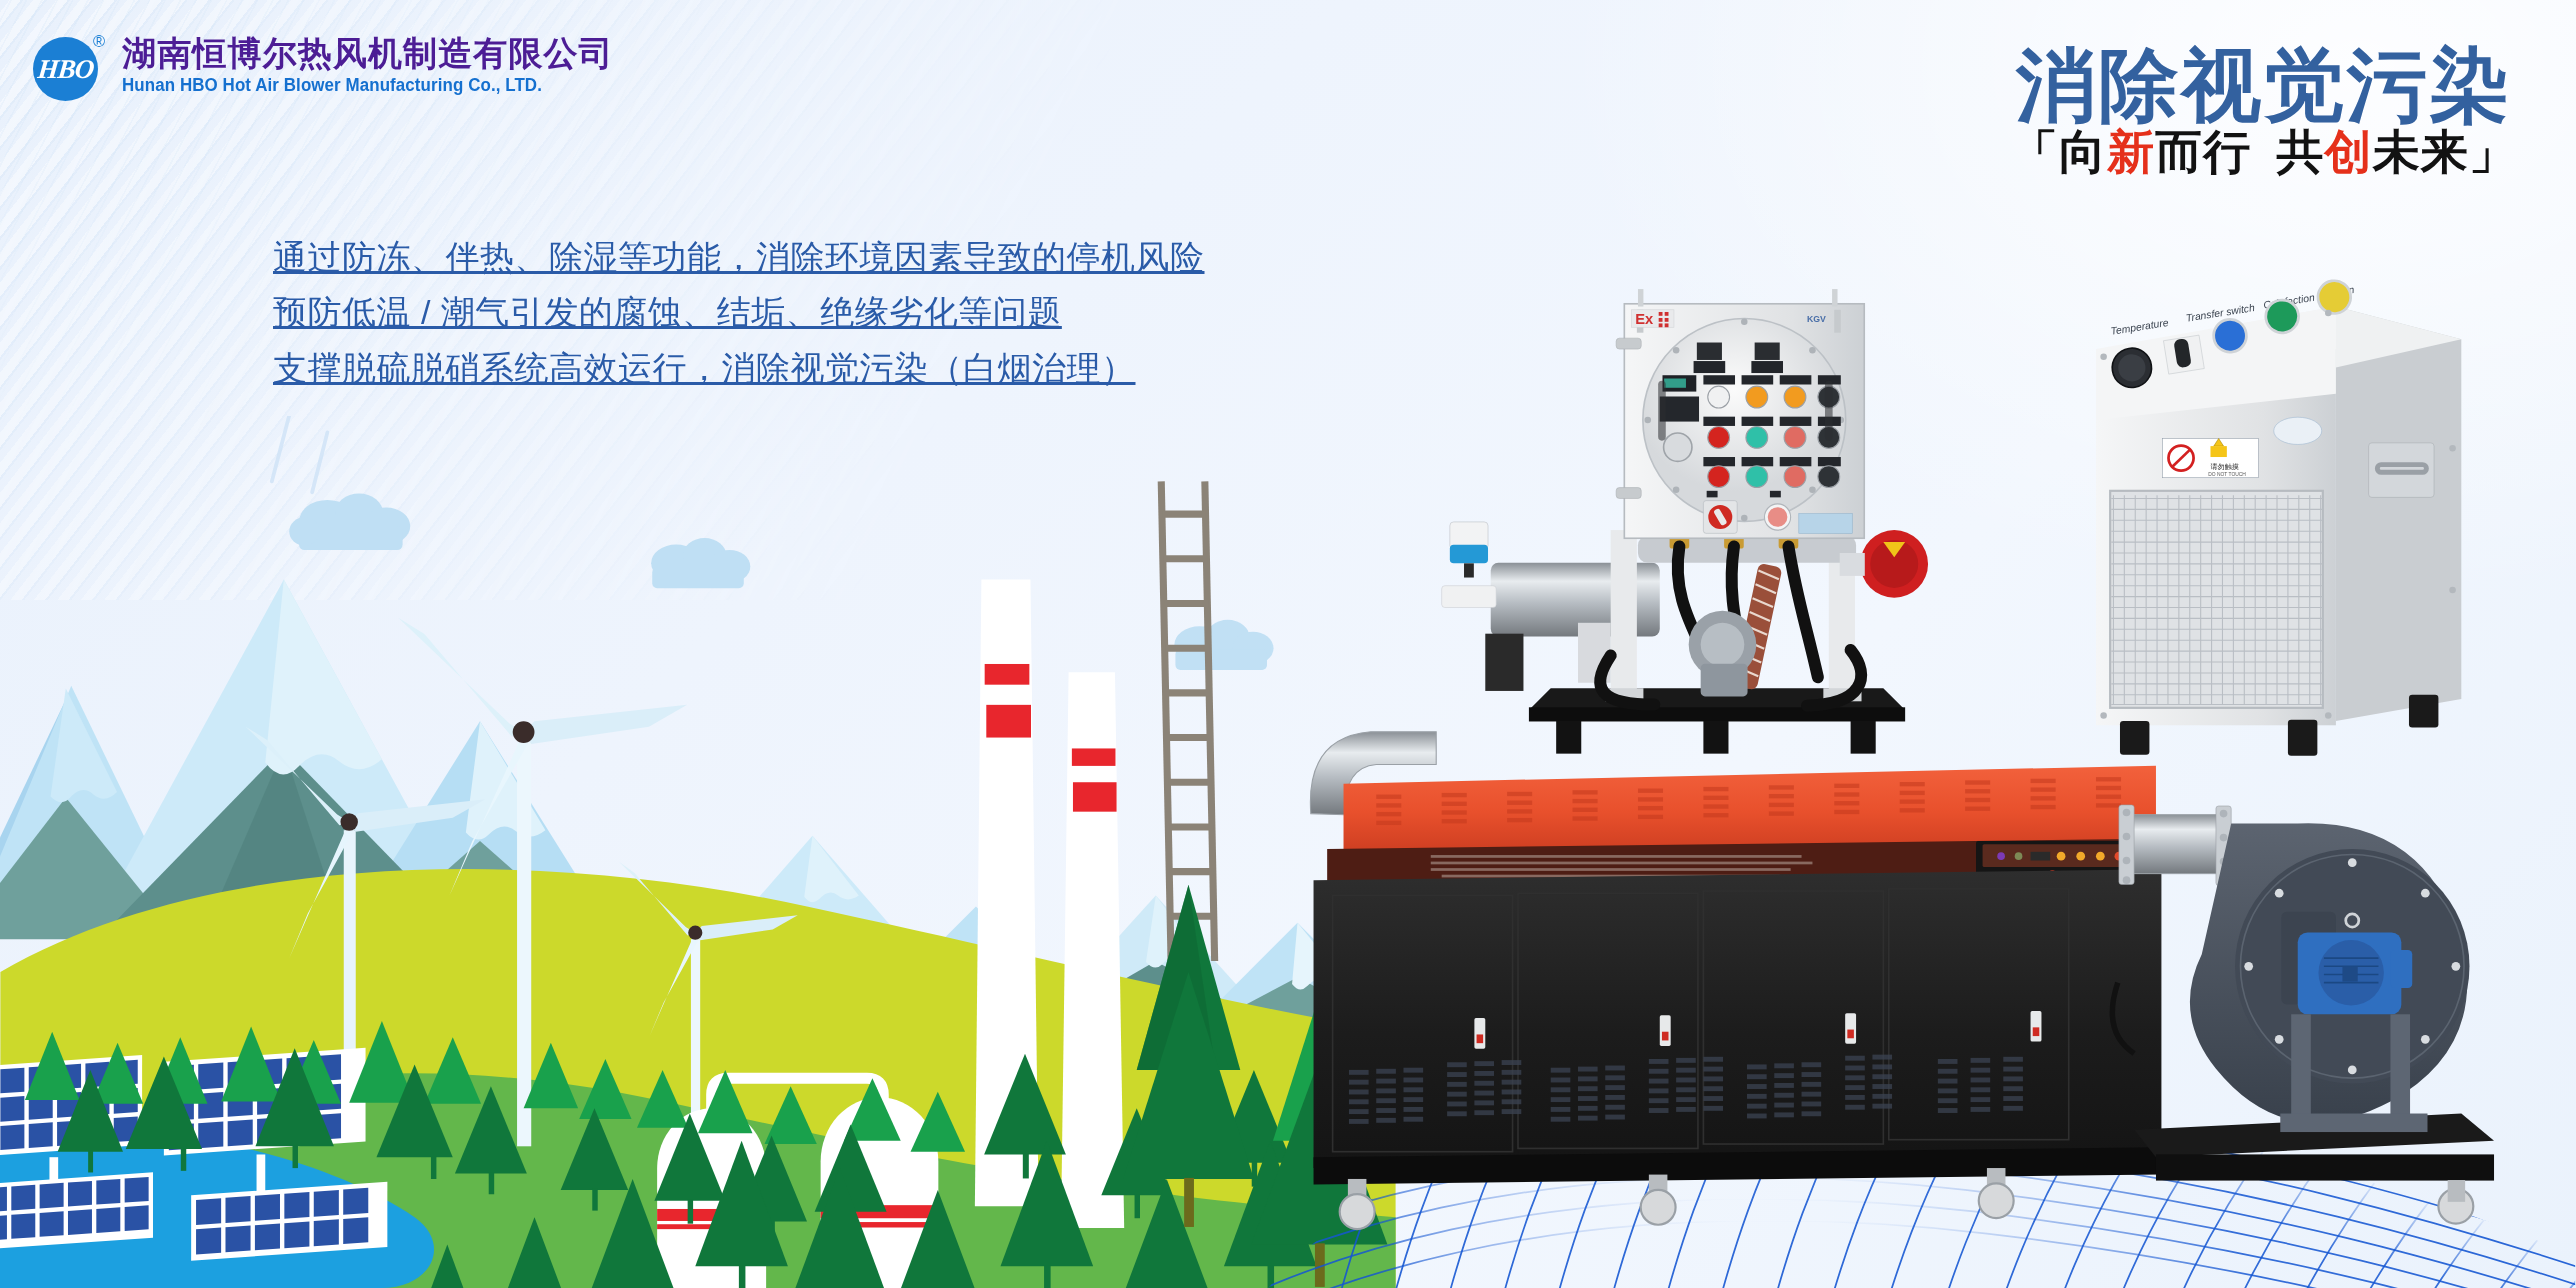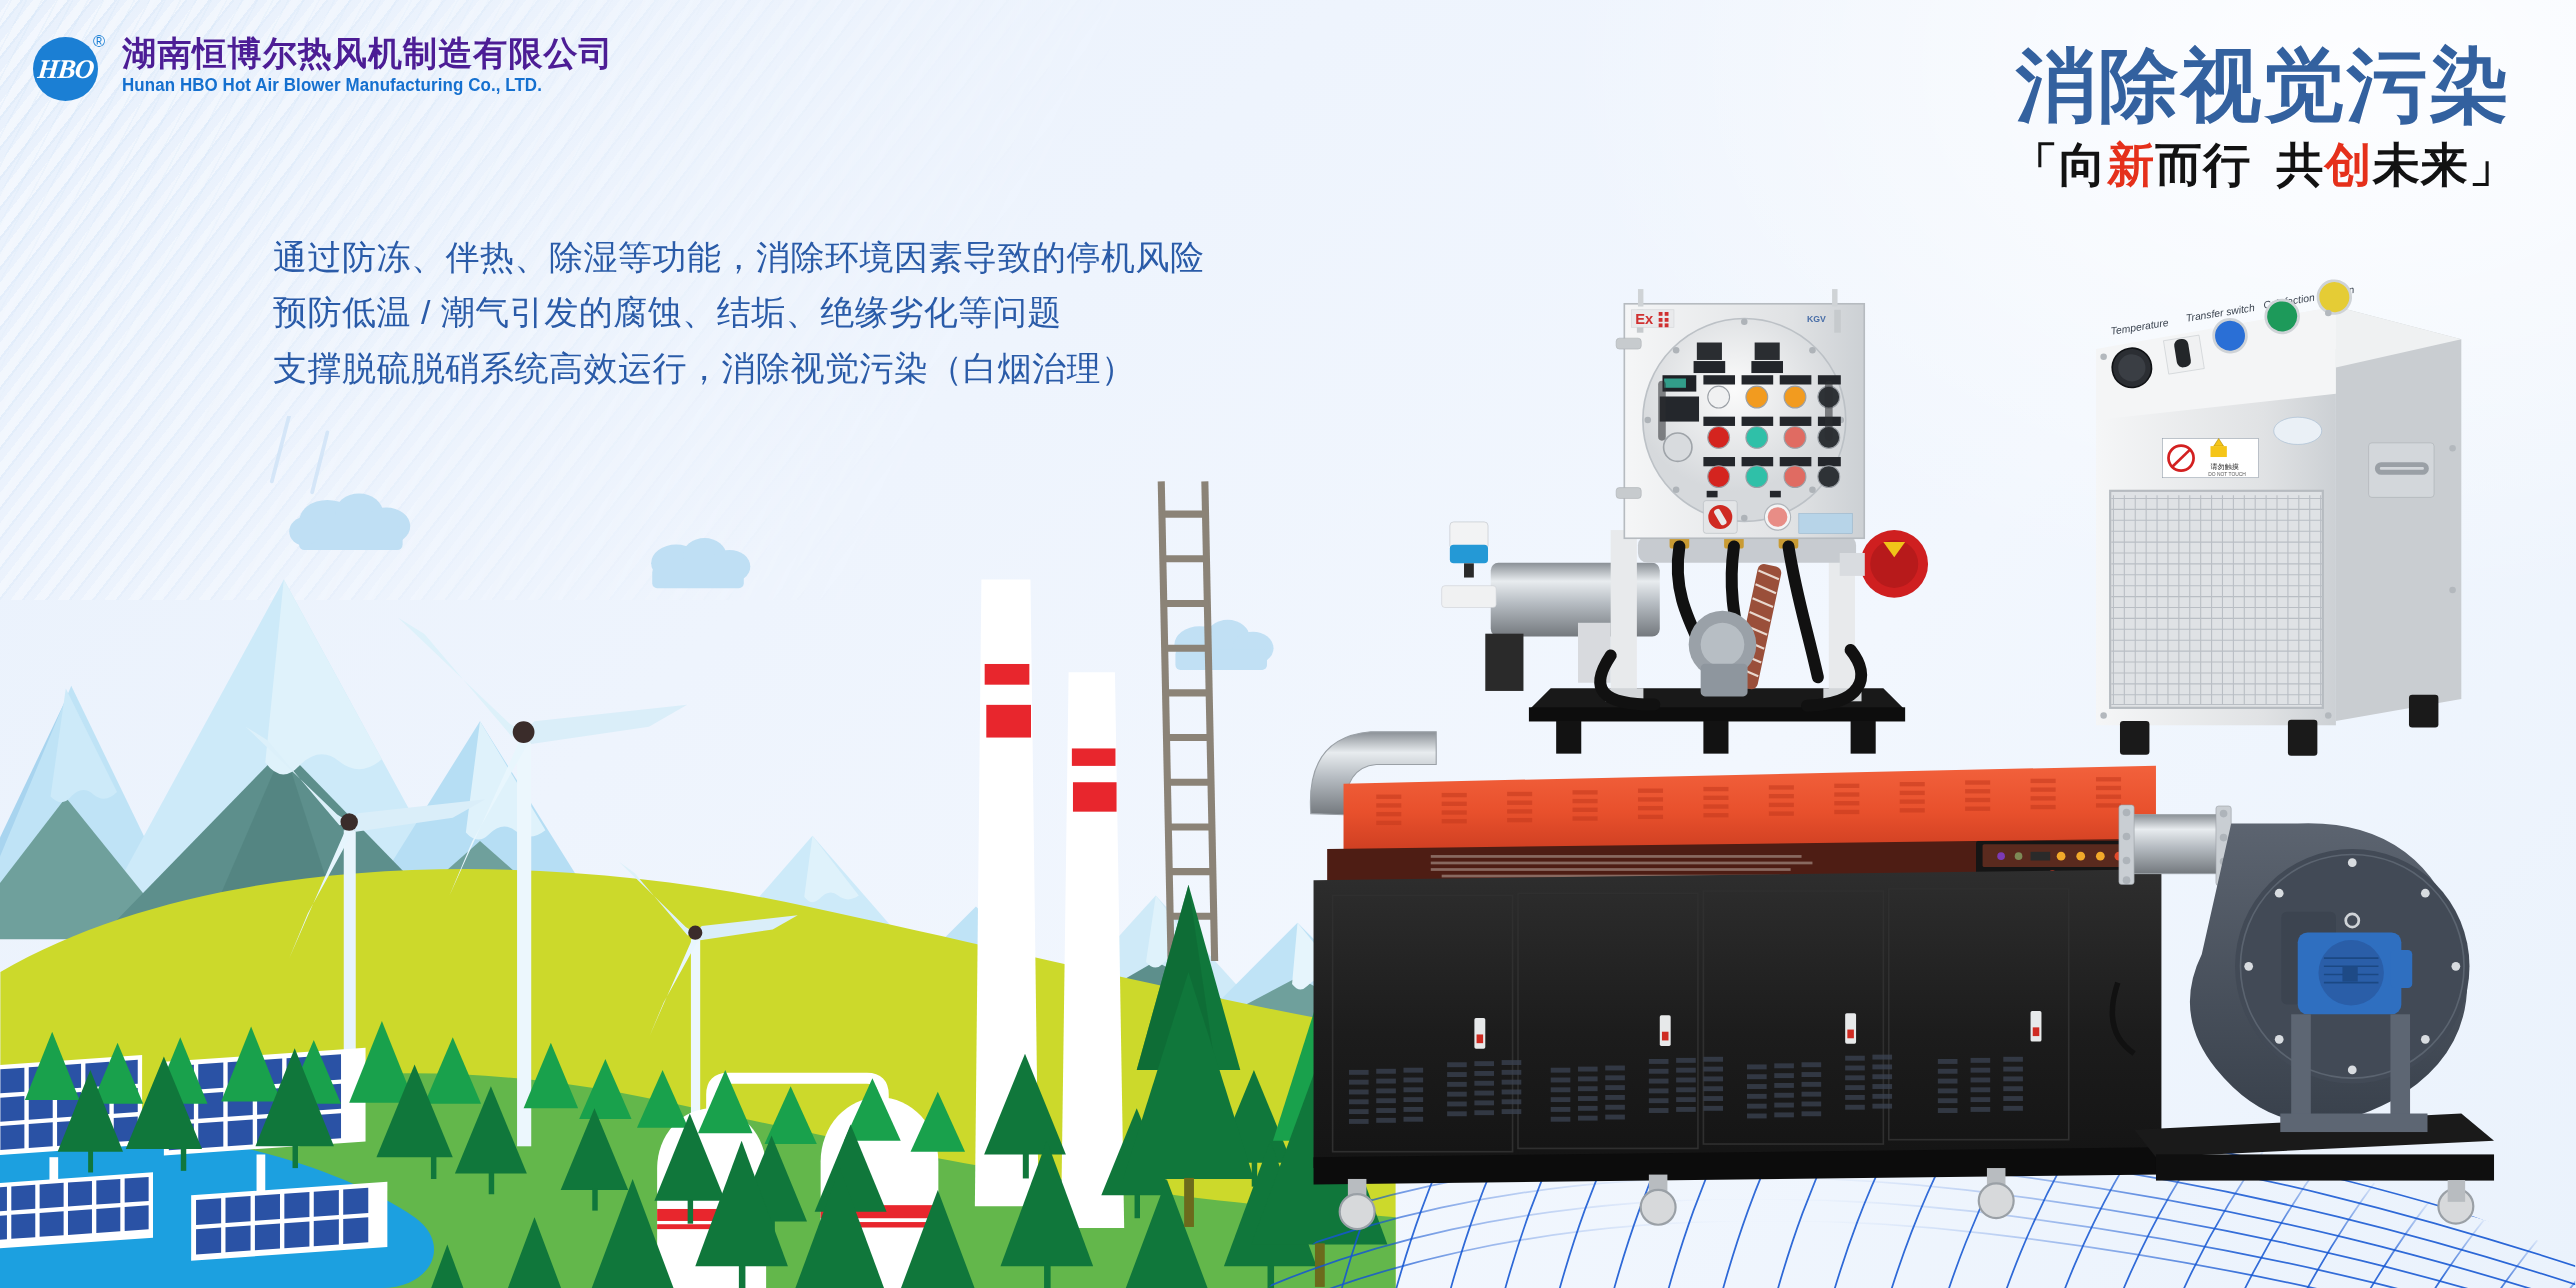--- a/index.html
+++ b/index.html
@@ -37,29 +37,29 @@
   .logo-reg{position:absolute;left:60px;top:6.5px;color:#1b7fd4;font-size:16.4px;font-weight:400;}
   .brand-cn{color:#4c1d95;font-size:34px;font-weight:700;letter-spacing:1.1px;line-height:1.05;
      white-space:nowrap;}
   .brand-en{color:#1570cf;font-size:18px;font-weight:700;letter-spacing:0.1px;line-height:1.15;
      white-space:nowrap;margin-top:2.7px;transform:scaleX(.94);transform-origin:left center;}
 
   
   .headline{position:absolute;right:59px;top:46px;text-align:center;z-index:40;}
   .headline .h1{color:#33619f;font-size:80px;font-weight:700;letter-spacing:2.7px;line-height:1;
      white-space:nowrap;font-family:"Liberation Sans","DejaVu Sans",sans-serif;}
-  .headline .h2{margin-top:15px;font-size:47px;font-weight:700;letter-spacing:1.1px;line-height:1;
+  .headline .h2{margin-top:2px;font-size:47px;font-weight:700;letter-spacing:1.1px;line-height:1;
      white-space:nowrap;color:#121212;}
   .headline .h2 .red{color:#e5301b;}
   .headline .h2 .gap{display:inline-block;width:25px;}
 
   
   .copy{position:absolute;left:273px;top:240px;z-index:40;}
   .copy p{margin:0 0 19.6px 0;color:#2a5ba8;font-size:34px;font-weight:400;line-height:1.05;
-     letter-spacing:0.5px;white-space:nowrap;}
+     letter-spacing:0.5px;white-space:nowrap;text-decoration:underline;}
 
   
   .scene{position:absolute;left:0;bottom:0;width:1396px;height:872px;z-index:10;}
   .photo-layer{position:absolute;right:0;bottom:0;width:1309px;height:1036px;z-index:20;}
   .mesh{position:absolute;right:0;bottom:0;width:1472px;height:414px;z-index:15;}
   svg{display:block;}
 </style>
 </head>
 <body>
 

